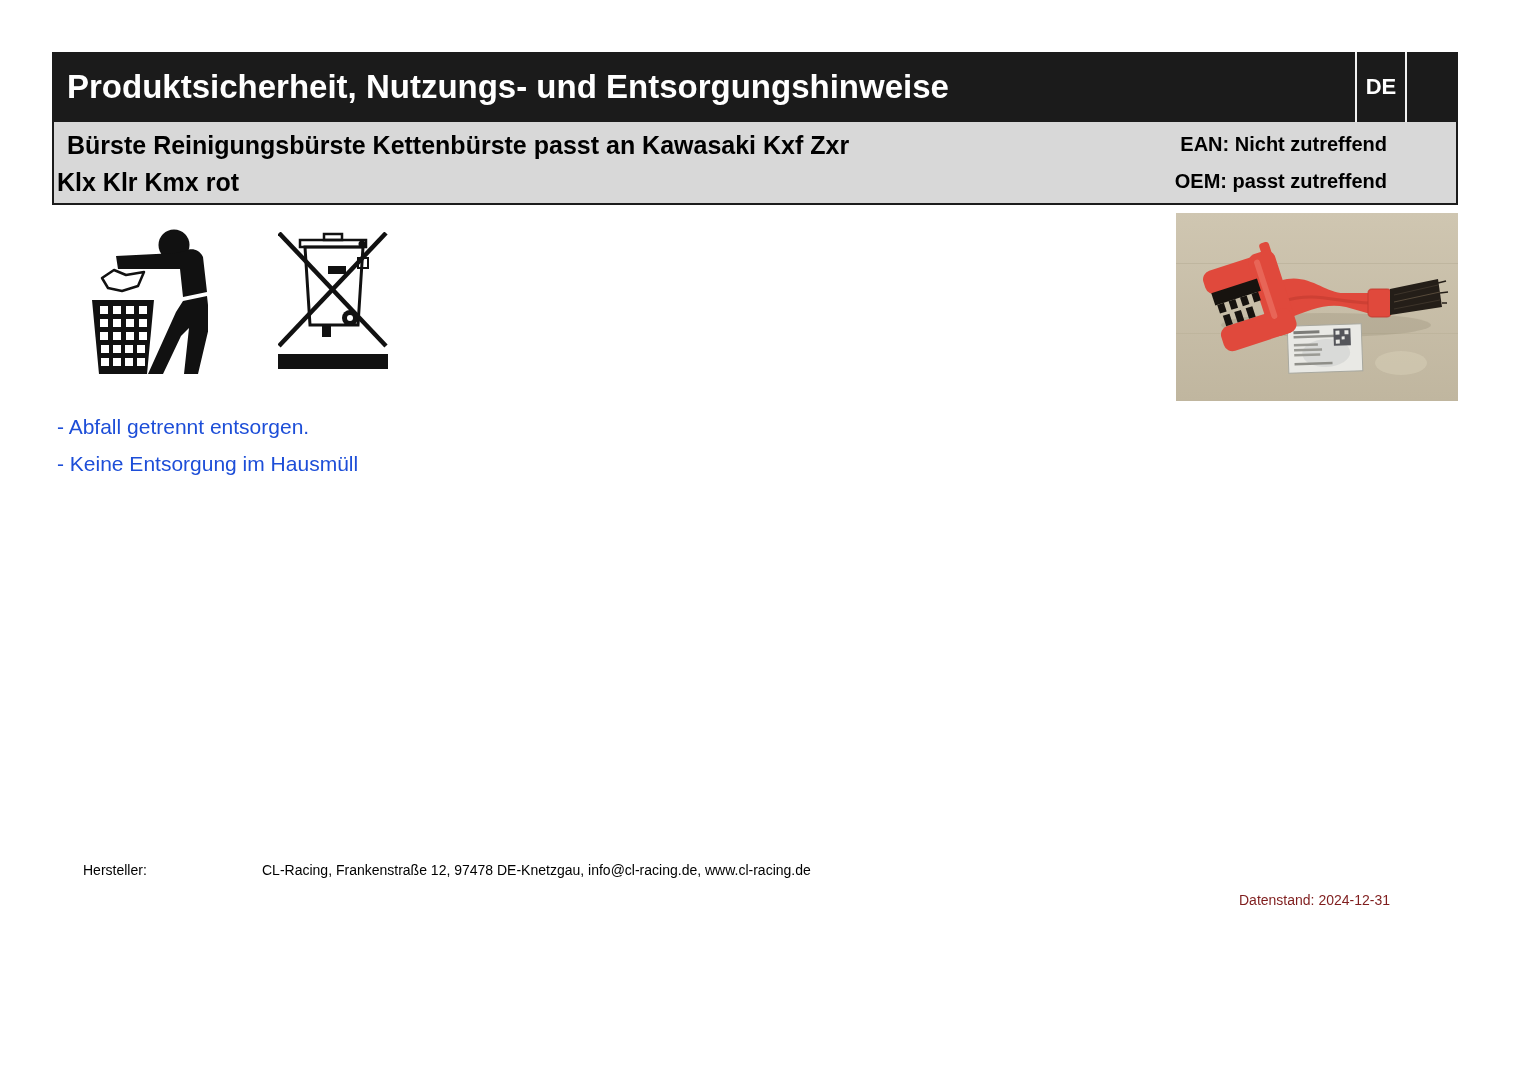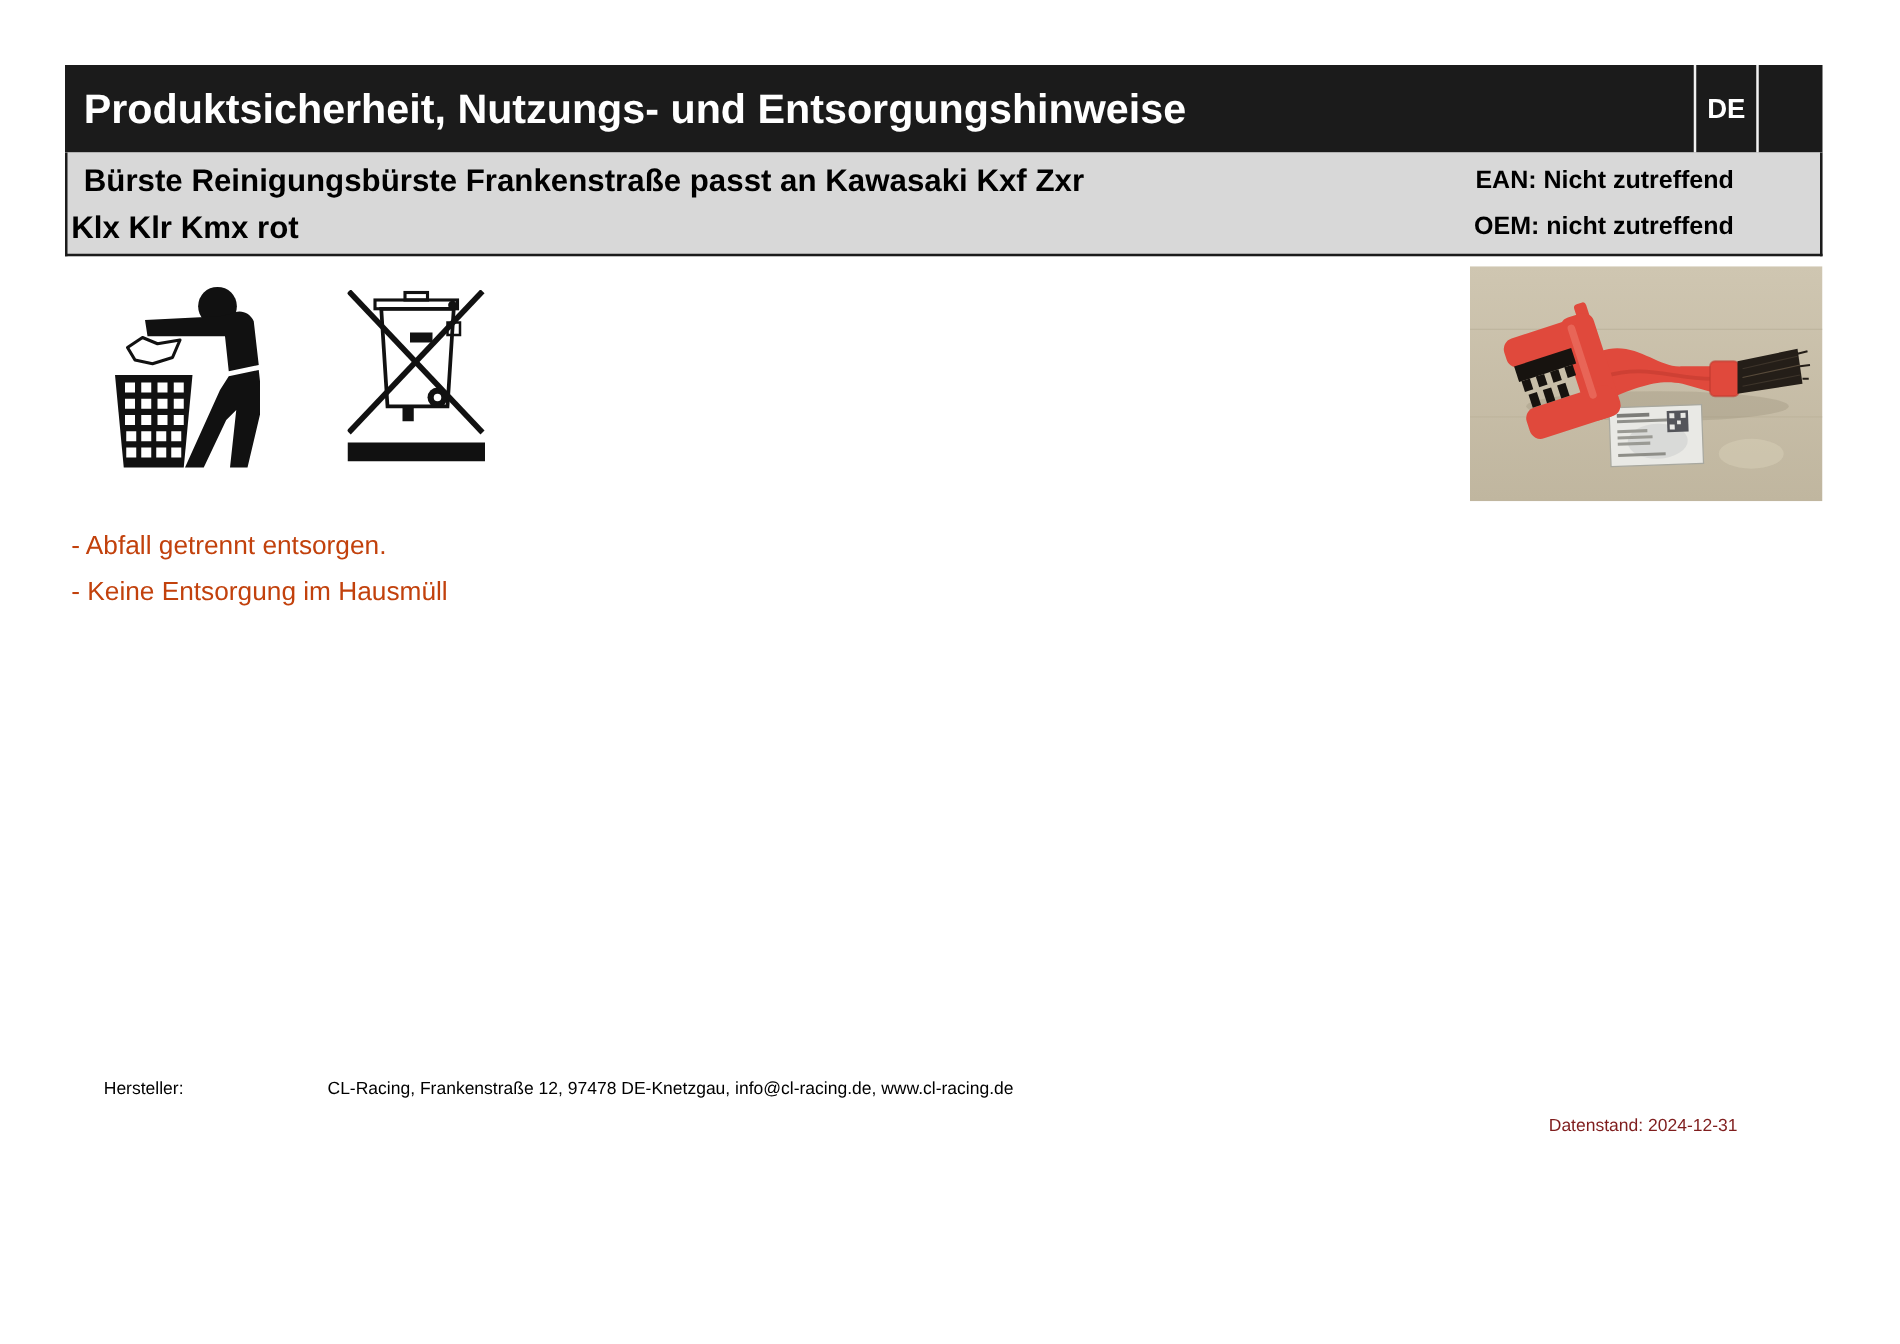--- a/index.html
+++ b/index.html
@@ -86,22 +86,21 @@
     left: 1176px; top: 213px;
     width: 282px; height: 188px;
     margin: 0;
   }
 
   
   .disposal-notes {
     position: absolute;
     left: 57px; top: 408px;
     font-size: 21px;
-    color: #c2410c;
-    margin-top: 10px;
+    color: #1d4ed8;
   }
   .disposal-notes p { margin: 0; line-height: 37px; }
 
   
   .manufacturer-bar {
     position: absolute;
     left: 52px; top: 804px;
     width: 1406px; height: 50px;
     box-sizing: border-box;
     background: #1b1b1b;
@@ -143,26 +142,26 @@
 
   <header class="title-bar">
     <h1 class="doc-title">Produktsicherheit, Nutzungs- und Entsorgungshinweise</h1>
     <div class="lang-cell">
       <span>DE</span>
     </div>
   </header>
 
   <section class="subtitle-bar">
     <div class="product-title">
-      <span class="line1">Bürste Reinigungsbürste Frankenstraße passt an Kawasaki Kxf Zxr</span>
+      <span class="line1">Bürste Reinigungsbürste Kettenbürste passt an Kawasaki Kxf Zxr</span>
       <span class="line2">Klx Klr Kmx rot</span>
     </div>
     <div class="codes">
       <div>EAN: Nicht zutreffend</div>
-      <div>OEM: nicht zutreffend</div>
+      <div>OEM: passt zutreffend</div>
     </div>
   </section>
 
   <div class="tidyman-box">
     <svg viewBox="0 0 120 148" xmlns="http://www.w3.org/2000/svg">
       <circle cx="86" cy="17" r="15.5" fill="#111"></circle>
       <path d="M97,23 C104,19 112,22 115,29 L119,64 L95,69 L92,41 L30,41 L28,28 L88,25 Z" fill="#111"></path>
       <path d="M95,73 L119,68 L122,95 L110,146 L96,146 L101,100 L93,108 L75,146 L60,146 L88,84 Z" fill="#111"></path>
       <path d="M14,50 L26,42 L38,47 L56,44 L50,58 L34,63 L20,60 Z" fill="#fff" stroke="#111" stroke-width="2.5" stroke-linejoin="round"></path>
       <path d="M4,72 L66,72 L59,146 L11,146 Z" fill="#111"></path>

